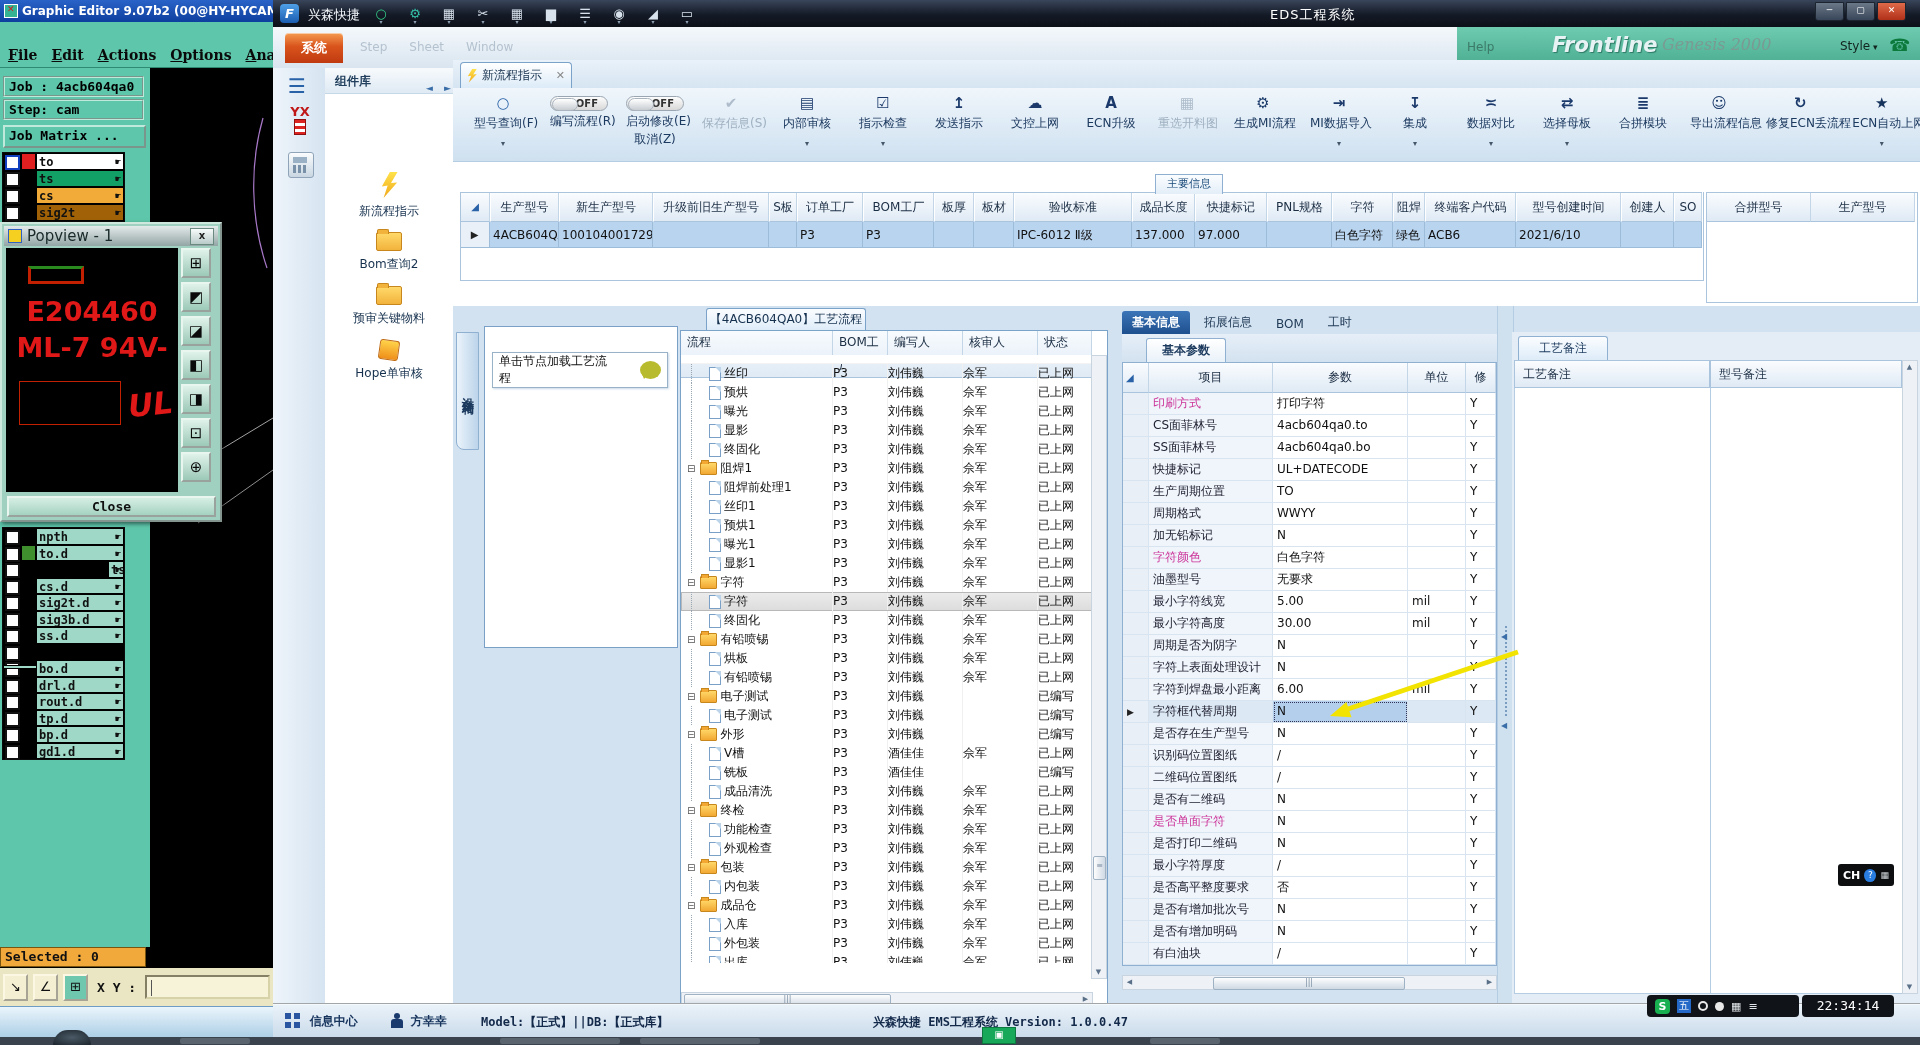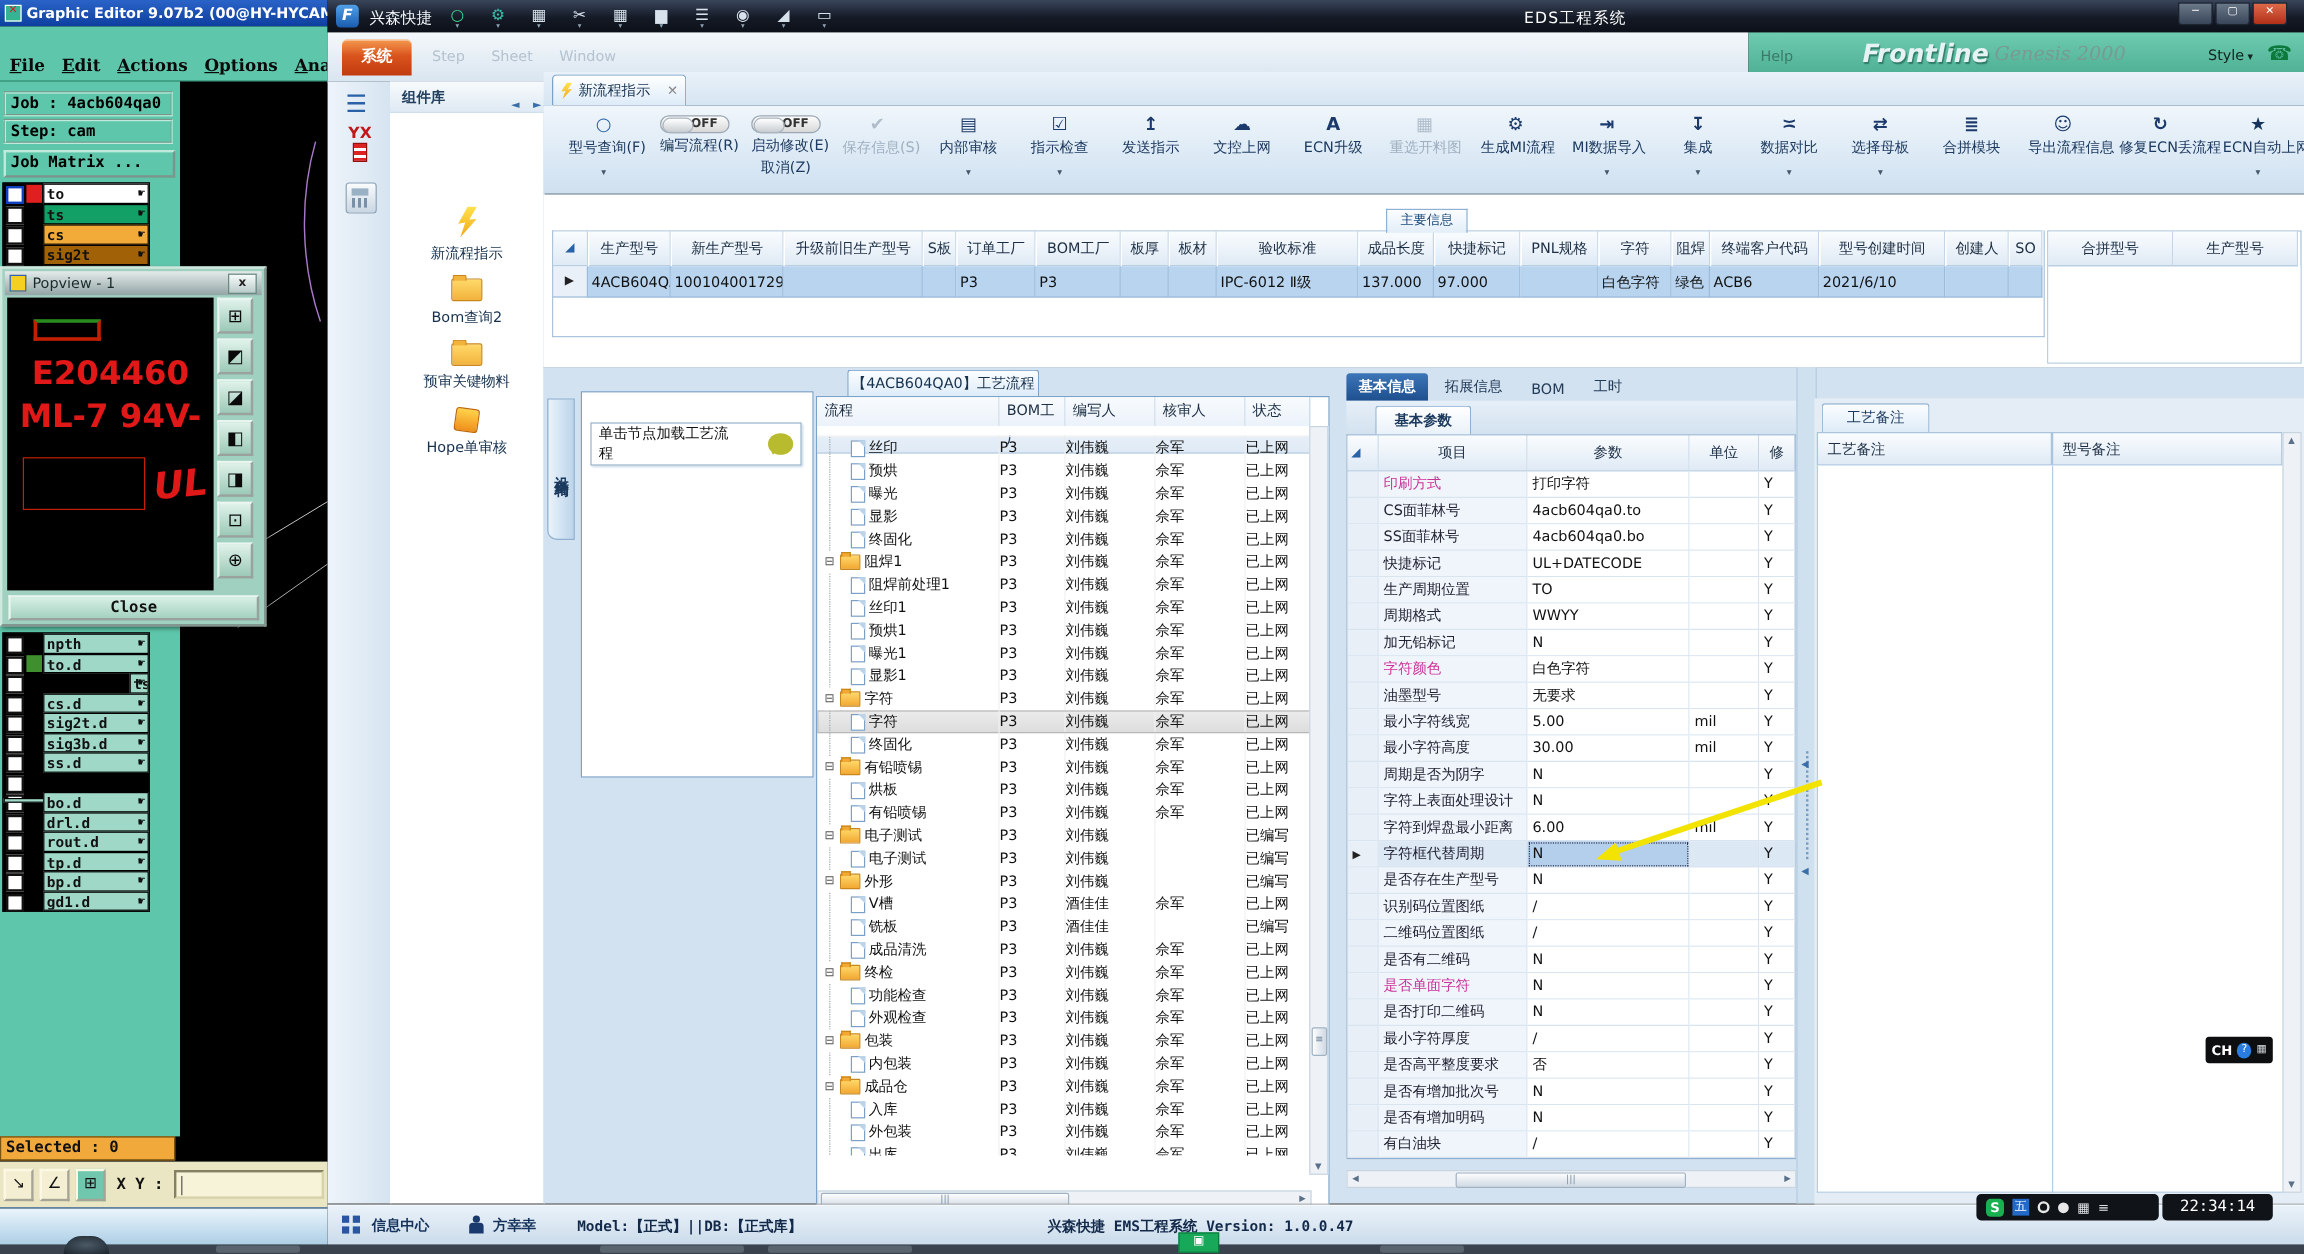--- a/index.html
+++ b/index.html
@@ -23,21 +23,21 @@
   .llist{background:#000;border:1px solid #0a0a0a;}
   .lrow{display:flex;align-items:stretch;}
   .lch{width:11px;height:11px;background:#fff;border:2px solid #111;margin:2px;flex:0 0 auto;}
   .lch.focus{border-color:#1040c0;}
   .lsw{width:13px;flex:0 0 auto;margin:1px 1px 1px 0;}
   .lname{flex:1;font-family:"DejaVu Sans Mono",monospace;font-weight:bold;font-size:12px;line-height:15px;padding:1px 2px;background:#9fd8c6;position:relative;white-space:nowrap;overflow:hidden;border:1px solid #000;}
   .lrow .hand{position:absolute;right:2px;top:0;font-size:10px;}
   
   .pop{left:0;top:222px;width:222px;height:300px;background:#9fd0c0;border:2px outset #cfe8de;box-sizing:border-box;z-index:6;box-shadow:2px 2px 4px rgba(0,0,0,.5);}
   .pop-title{left:2px;top:2px;width:214px;height:20px;background:linear-gradient(#e4eaea,#93a5a5);display:flex;align-items:center;padding:0 4px;box-sizing:border-box;gap:5px;}
-  .pop-title .txt{font-size:12px;color:#1a2a2a;flex:1;}
+  .pop-title .txt{font-size:15px;color:#1a2a2a;flex:1;}
   .pop-x{width:22px;height:15px;background:linear-gradient(#f8fbfb,#b9cbc9);border:1px solid #6a8a80;font-size:10px;line-height:13px;text-align:center;font-weight:bold;color:#222;}
   .pop-body{left:4px;top:24px;width:172px;height:244px;background:#000;overflow:hidden;}
   .pop-red{color:#e01818;font-family:"DejaVu Sans",sans-serif;font-weight:bold;}
   .pop-btncol{left:179px;top:24px;width:34px;height:244px;display:flex;flex-direction:column;gap:4px;}
   .pop-btn{width:30px;height:30px;background:linear-gradient(#dff2ea,#9cc9b8);border:2px outset #e8f6ef;box-sizing:border-box;font-size:15px;line-height:26px;text-align:center;color:#0a0a0a;}
   .pop-close{left:5px;top:272px;width:209px;height:21px;background:linear-gradient(#d6efe5,#a5d2c1);border:2px outset #e8f6ef;box-sizing:border-box;text-align:center;font-family:"DejaVu Sans Mono",monospace;font-weight:bold;font-size:13px;line-height:17px;}
   .selbar{left:0;top:947px;width:146px;height:20px;background:#f2a93c;border:1px solid #7a5510;box-sizing:border-box;
     font-family:"DejaVu Sans Mono",monospace;font-weight:bold;font-size:13px;line-height:17px;padding-left:4px;}
   .toolrow{left:0;top:968px;width:273px;height:38px;background:#eae6c4;display:flex;align-items:center;gap:5px;padding-left:3px;box-sizing:border-box;}
   .gxbtn{width:25px;height:27px;background:#f4efd3;border:2px outset #fbf7e2;box-sizing:border-box;text-align:center;font-size:13px;line-height:22px;}

